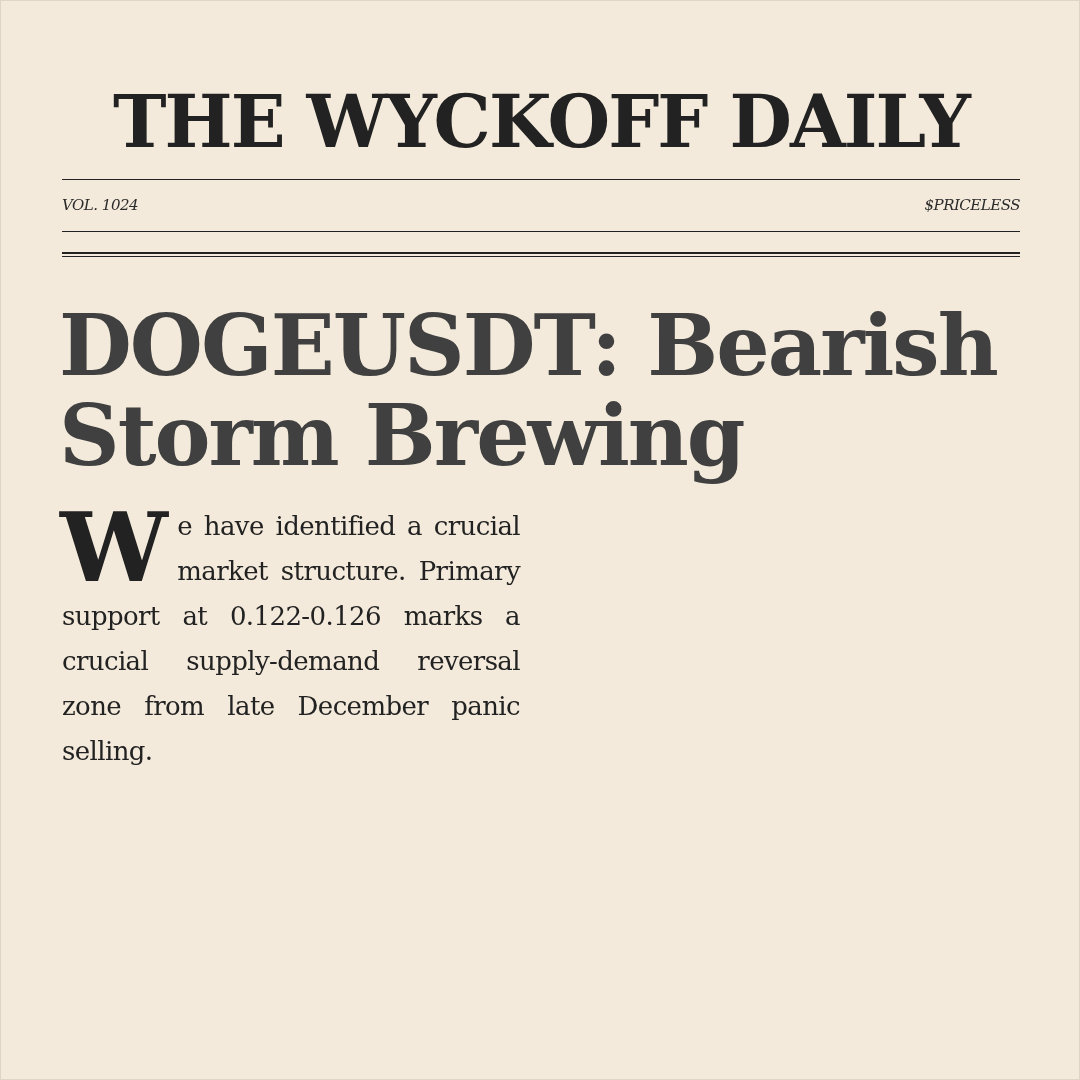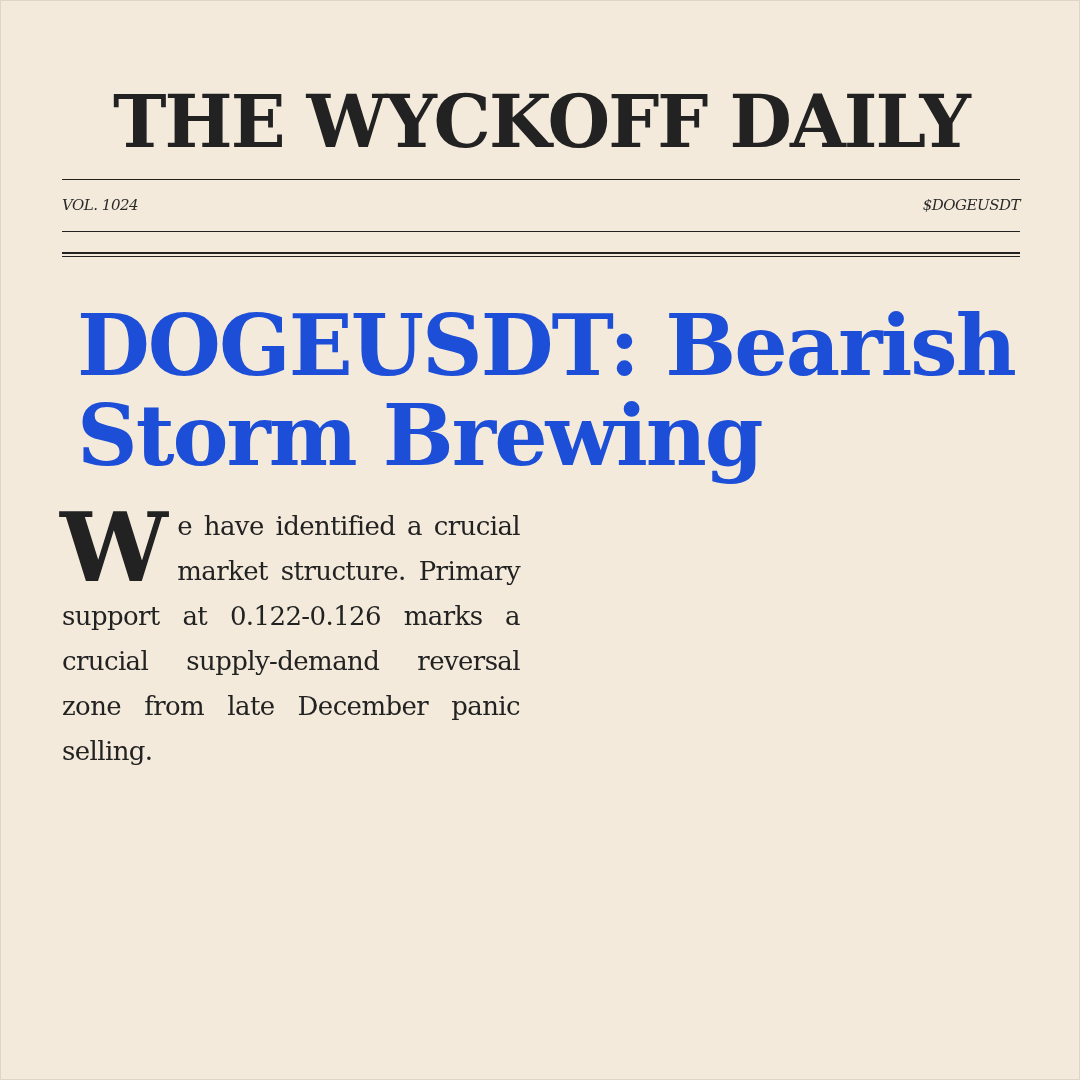--- a/index.html
+++ b/index.html
@@ -23,23 +23,23 @@
   }
   .rule { position:absolute; left:61px; width:958px; background:#222; }
   .meta {
     position:absolute; left:61px; top:189px; width:958px; height:30px;
     display:flex; justify-content:space-between; align-items:center;
     font-family:"DejaVu Serif", serif; font-style:italic;
     font-size:15px; color:#2a2a2a; letter-spacing:-0.5px;
   }
   .meta span { display:block; }
   .headline {
-    position:absolute; left:76px; top:300px; width:958px;
+    position:absolute; left:58px; top:300px; width:958px;
     font-family:"DejaVu Serif", serif; font-weight:bold;
-    font-size:84px; line-height:90px; letter-spacing:-2px; color:#1d4ed8;
+    font-size:84px; line-height:90px; letter-spacing:-2px; color:#404040;
   }
   .columns {
     position:absolute; left:61px; top:503px; width:958px;
     display:flex; justify-content:space-between;
   }
   .col {
     width:458px;
     font-family:"DejaVu Serif", serif; font-size:26px;
     line-height:45px; text-align:justify; color:#222;
     letter-spacing:-0.6px;
@@ -51,21 +51,21 @@
 </style>
 </head>
 <body>
 
 <div class="page">
   <div class="masthead">THE WYCKOFF DAILY</div>
 
   <div class="rule" style="top:178px;height:1px;"></div>
   <div class="meta">
     <span>VOL. 1024</span>
-    <span>$DOGEUSDT</span>
+    <span>$PRICELESS</span>
   </div>
   <div class="rule" style="top:230px;height:1px;"></div>
   <div class="rule" style="top:251px;height:2px;"></div>
   <div class="rule" style="top:255px;height:1px;"></div>
 
   <h1 class="headline" style="margin:0;">DOGEUSDT: Bearish Storm Brewing</h1>
 
   <div class="columns">
     <div class="col">
       <span class="dropcap">W</span><span>e have identified a crucial market structure. Primary support at 0.122-0.126 marks a crucial supply-demand reversal zone from late December panic selling.</span>

